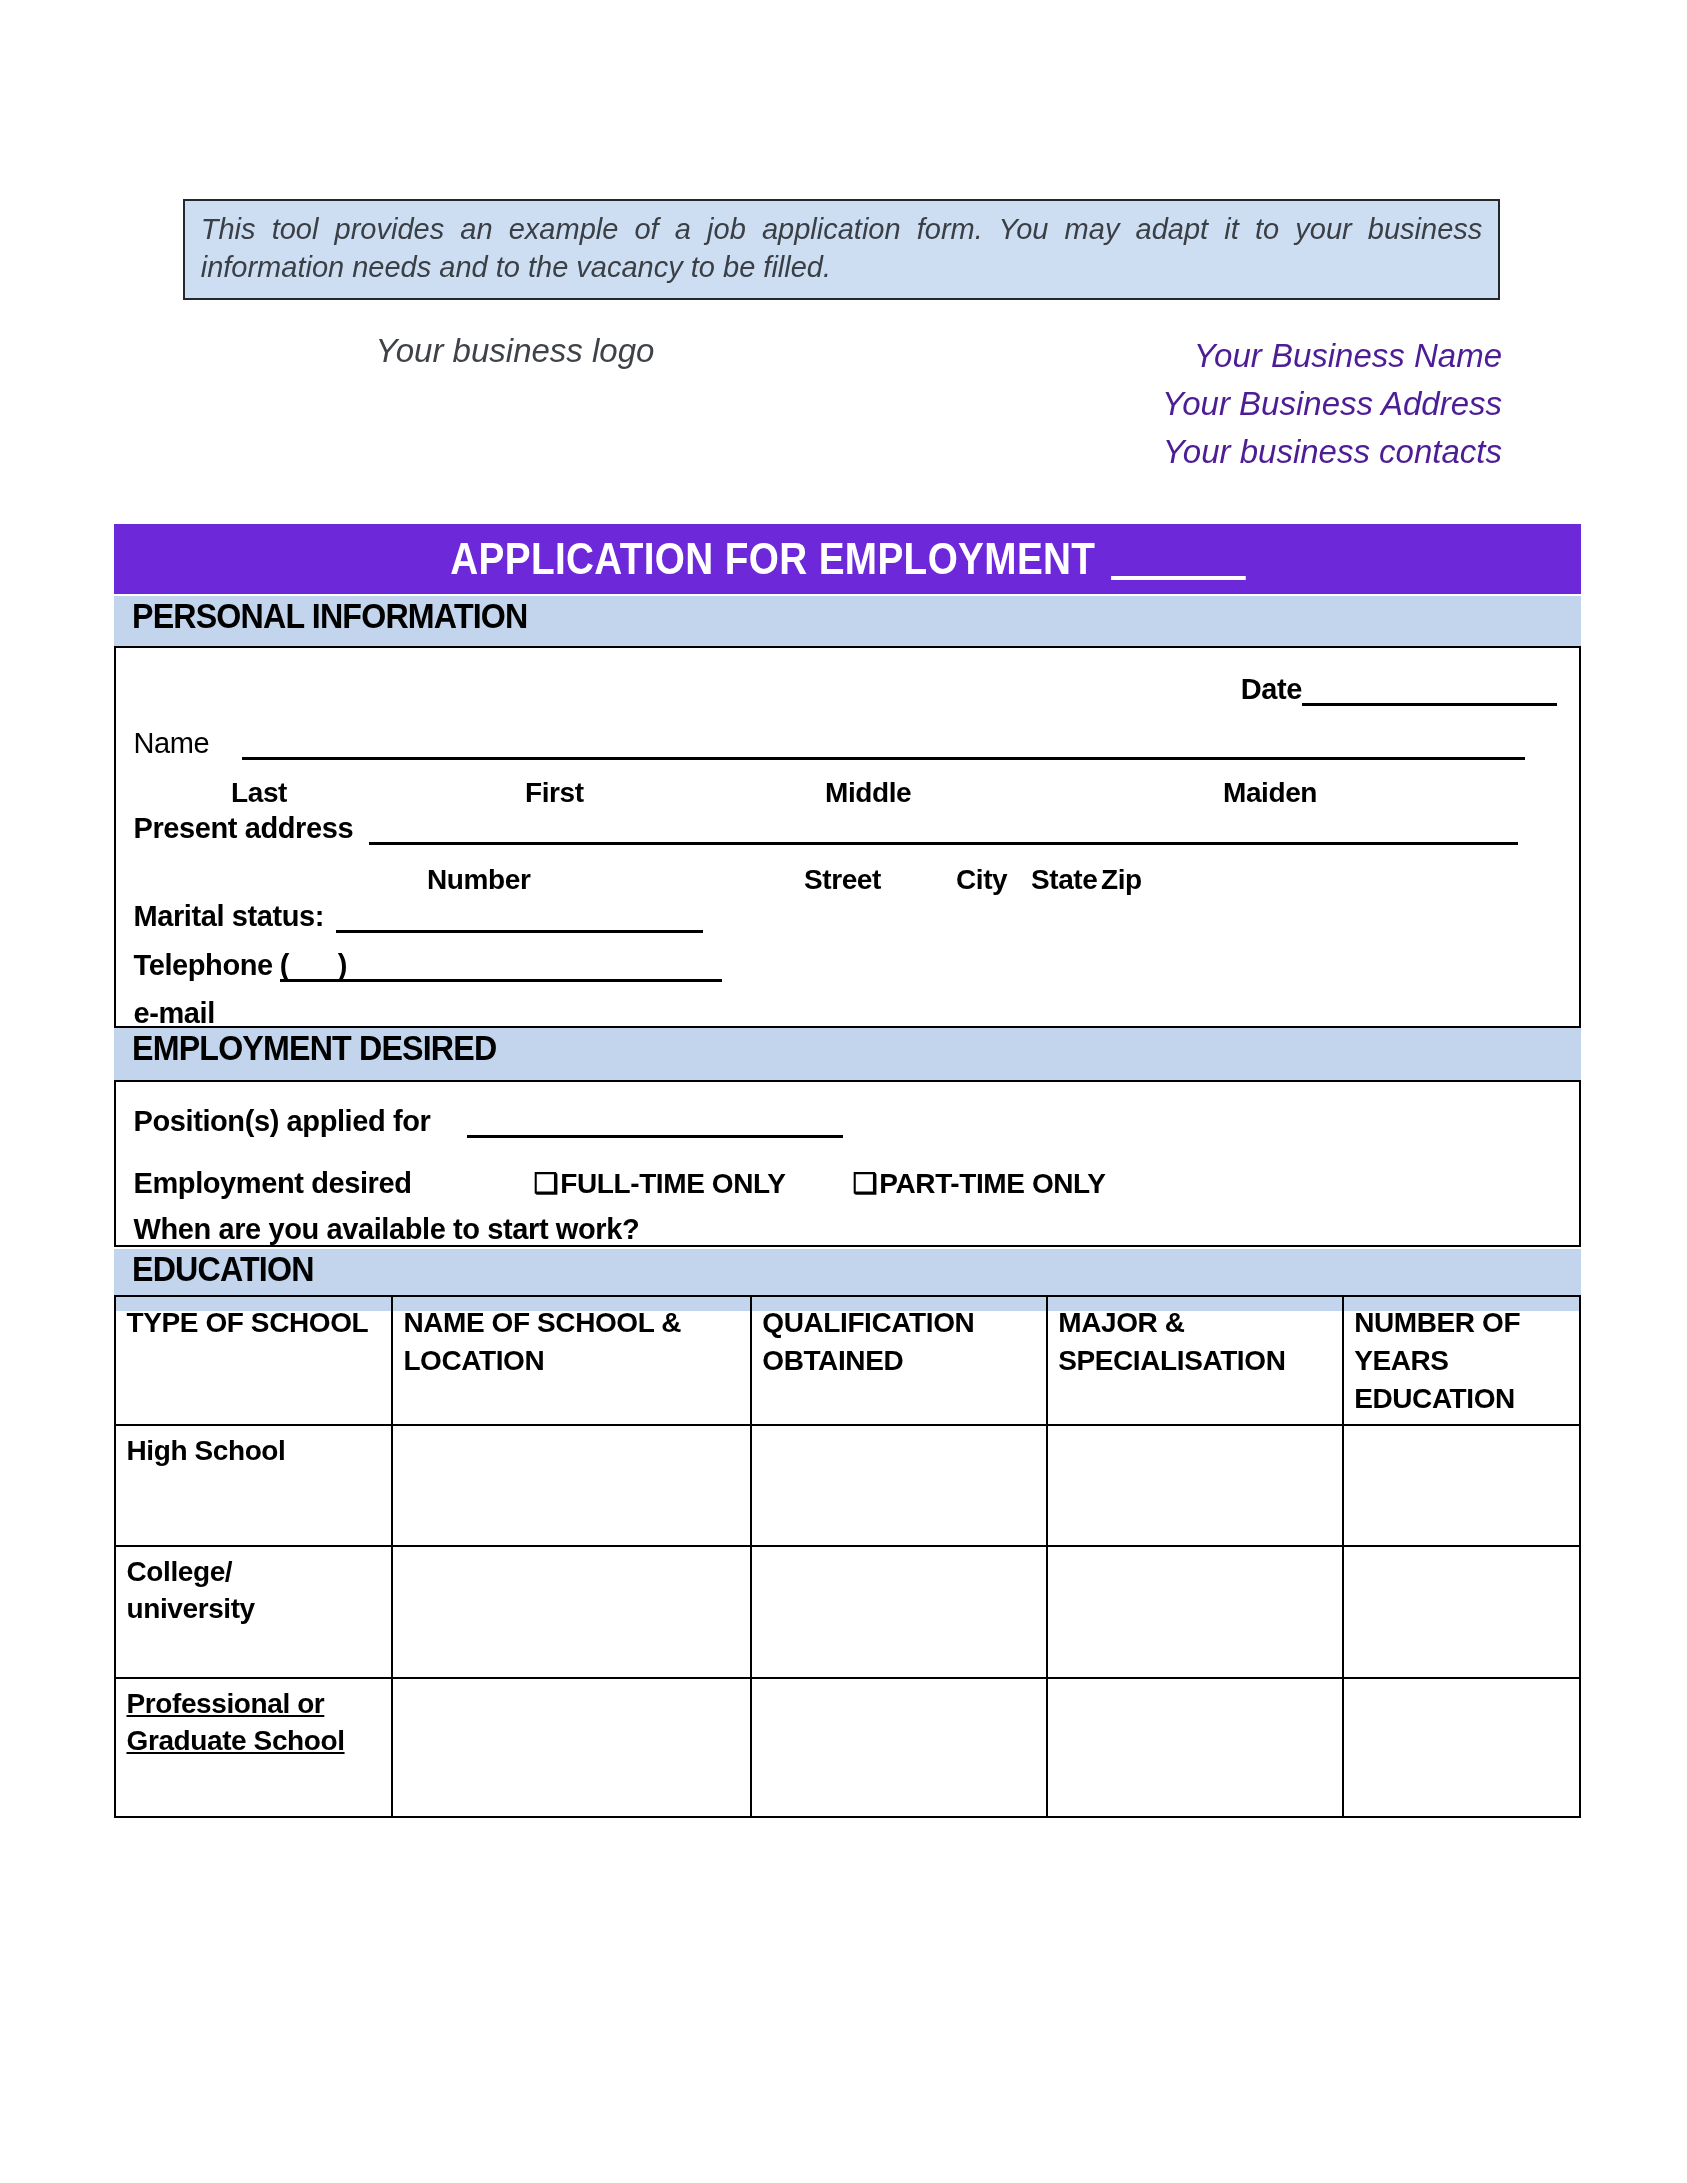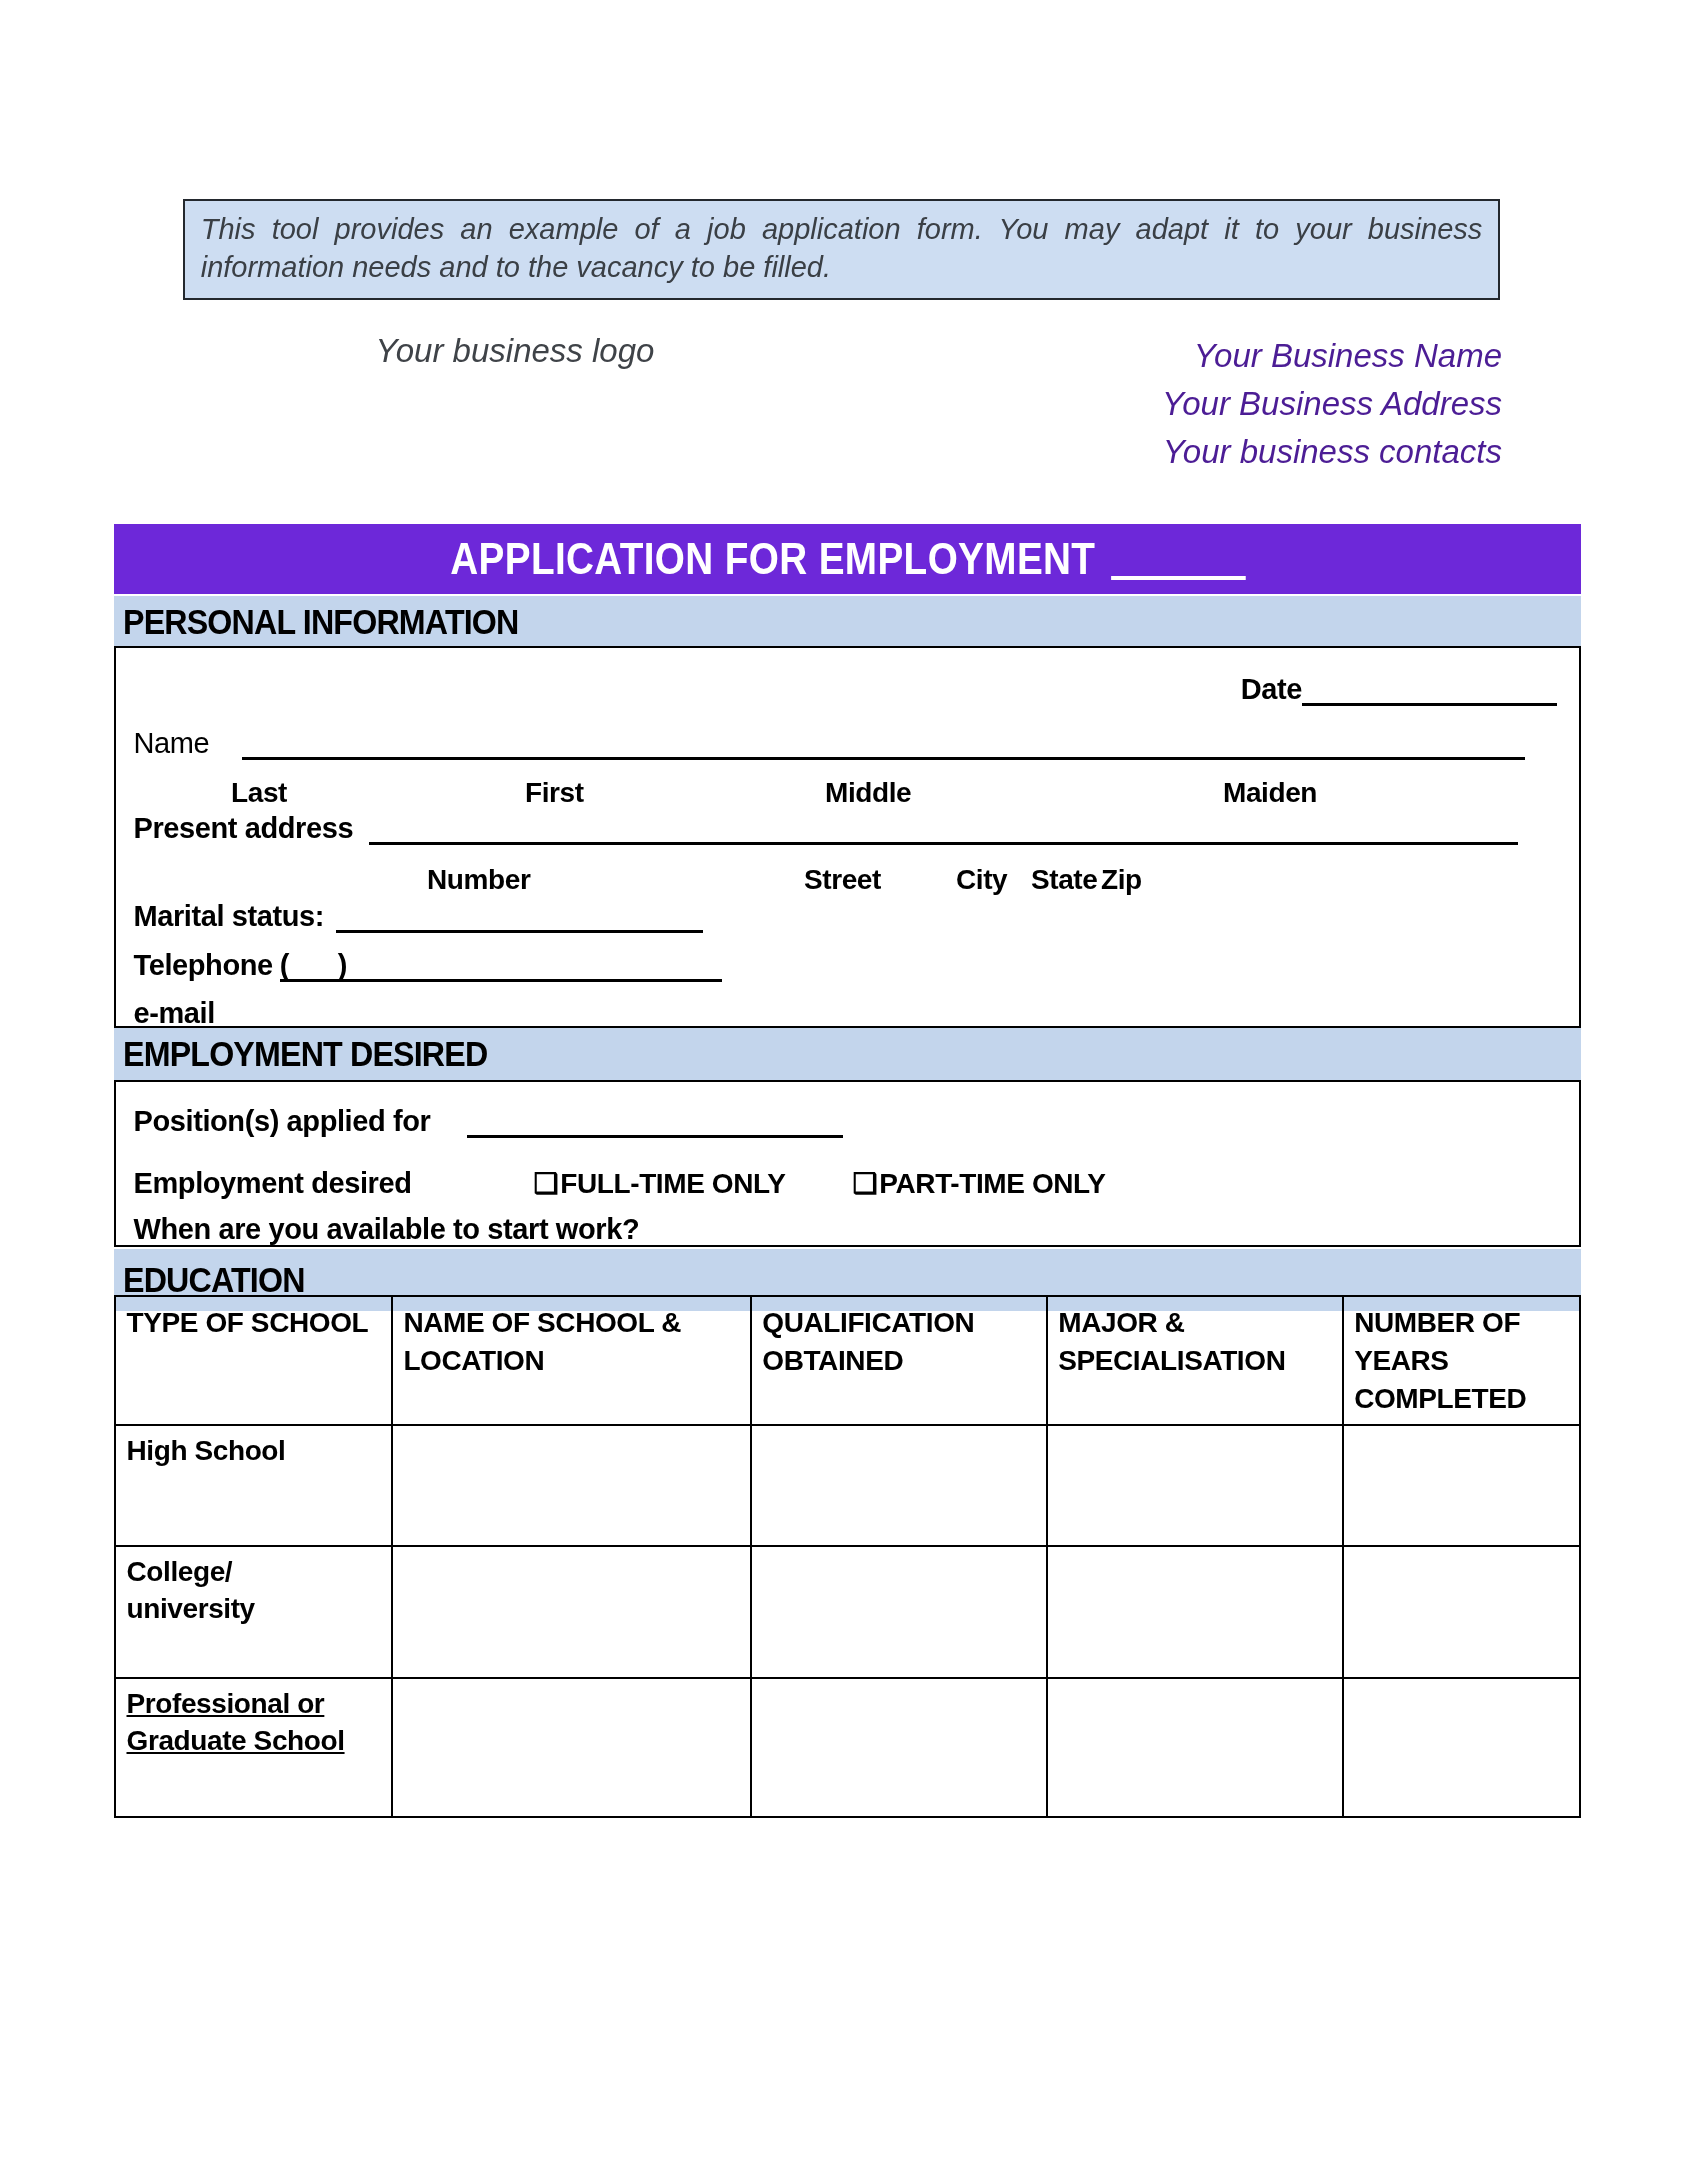--- a/index.html
+++ b/index.html
@@ -57,22 +57,22 @@
   }
   .title-underline {
     display:inline-block; width:153px; height:35px;
     border-bottom:4.4px solid #ffffff; margin-bottom:4.4px;
   }
 
   
   .section-bar {
     position:absolute; left:114px; width:1467px;
     background:#c3d5ec;
-    display:flex; align-items:center;
-    padding-left:9px;
+    display:flex; 
+    padding-left:18px;
   }
   .bar-personal   { top:596px;  height:51px; }
   .bar-employment { top:1028px; height:52px; }
   .bar-education  { top:1249px; height:62px; }
   .section-heading {
     font-weight:bold; font-size:35px; letter-spacing:-0.9px;
     transform:scaleX(0.92); transform-origin:left center;
     white-space:nowrap;
   }
 
@@ -246,21 +246,21 @@
         <col style="width:20.2%">
         <col style="width:20.2%">
         <col style="width:16.2%">
     </colgroup>
     <tbody>
         <tr class="h-header">
       <th>TYPE OF SCHOOL</th>
       <th>NAME OF SCHOOL &amp; LOCATION</th>
       <th>QUALIFICATION OBTAINED</th>
       <th>MAJOR &amp; SPECIALISATION</th>
-      <th>NUMBER OF YEARS COMPLETED</th>
+      <th>NUMBER OF YEARS EDUCATION</th>
     </tr>
     <tr class="h-r1">
       <td class="row-label">High School</td>
       <td></td>
       <td></td>
       <td></td>
       <td></td>
     </tr>
     <tr class="h-r2">
       <td class="row-label">College/

